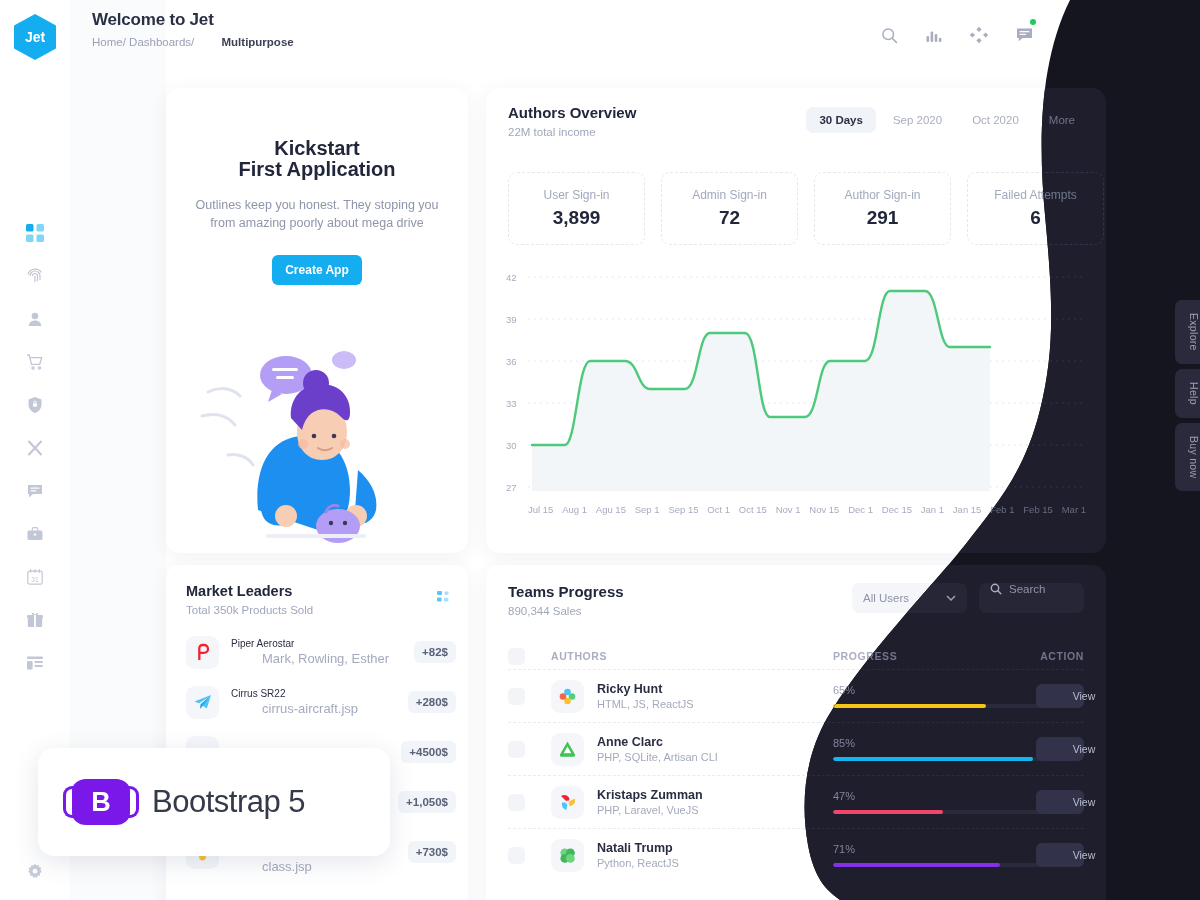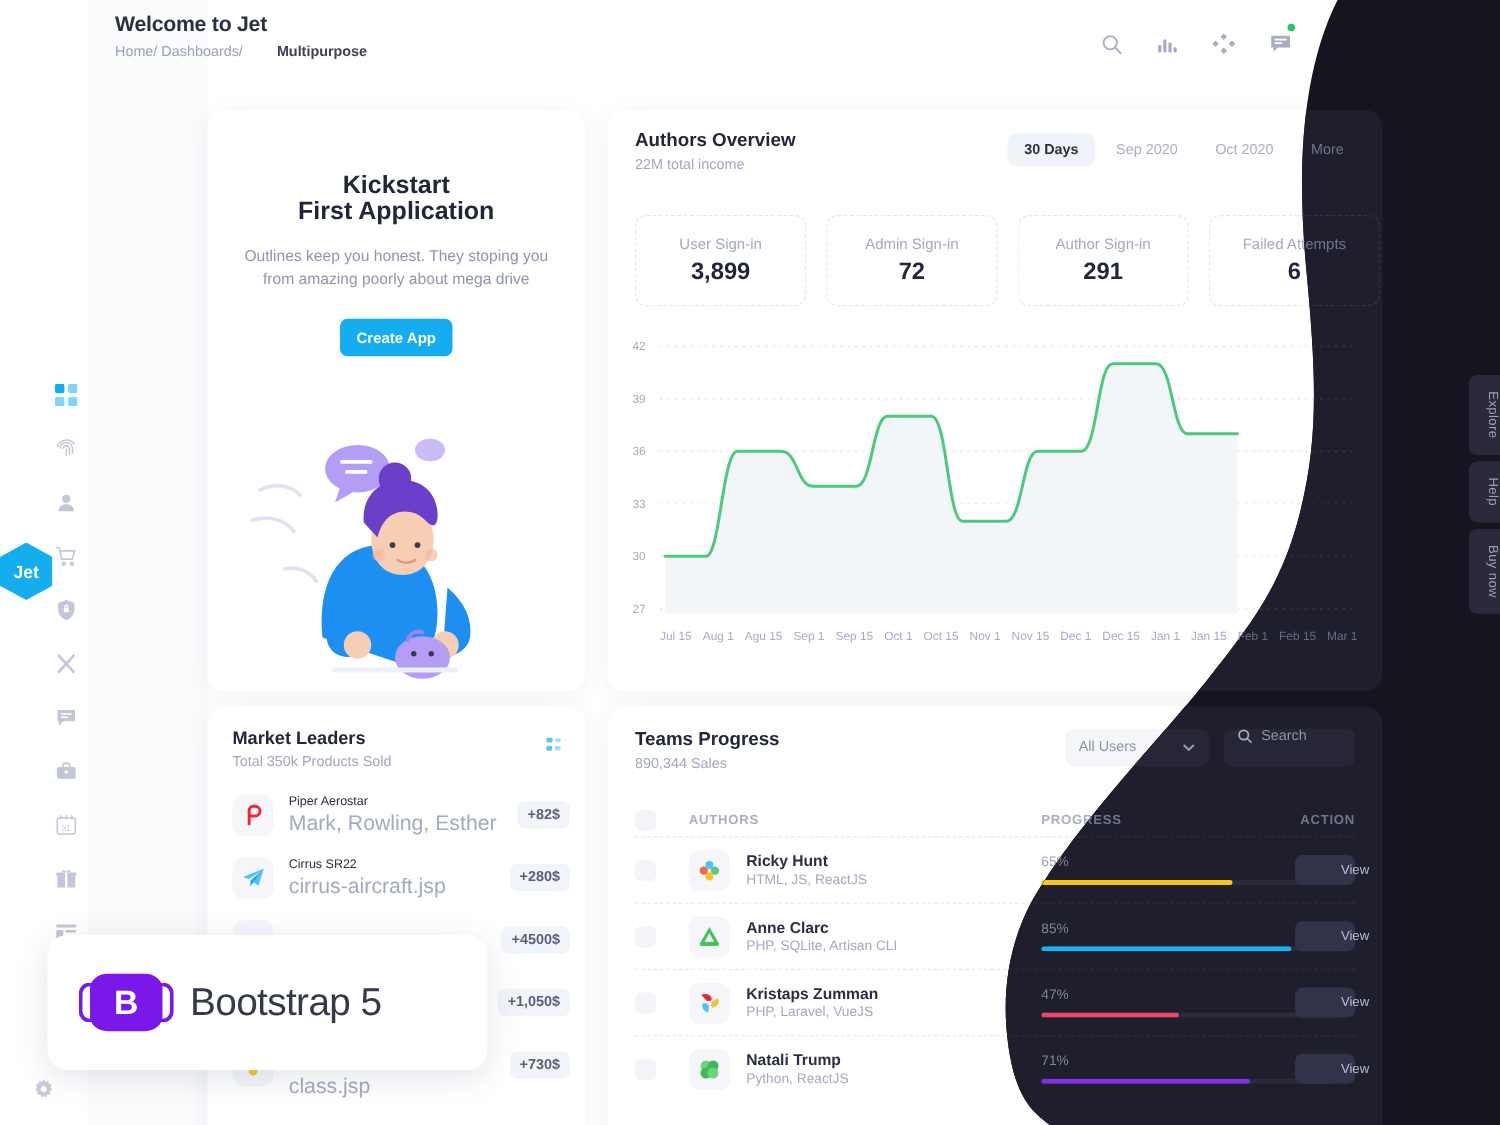--- a/index.html
+++ b/index.html
@@ -12,21 +12,21 @@
   #root { position: relative; width: 1200px; height: 900px; overflow: hidden; background:#fff; }
 
   
   .layer { position:absolute; inset:0; width:1200px; height:900px; }
   .page-bg { background:#ffffff; }
 
   
   .sidebar {
     position:absolute; left:0; top:0; width:70px; height:900px;
     background:#ffffff;
-    display:flex; flex-direction:row; align-items:center;
+    display:flex; flex-direction:column; align-items:center;
   }
   .sidebar-rail-bg{
     position:absolute; left:70px; top:0; width:96px; height:900px;
     background:#fafbfc;
   }
   .logo {
     margin-top:14px;
     width:42px; height:46px;
     background:#14adf0;
     clip-path: polygon(50% 0%, 100% 25%, 100% 75%, 50% 100%, 0% 75%, 0% 25%);
@@ -93,21 +93,21 @@
 
   .market { left:96px; top:565px; width:302px; height:400px; }
   .market h3 { position:absolute; left:20px; top:18px; font-size:14.5px; color:#22263b; font-weight:bold; }
   .market .sub { position:absolute; left:20px; top:39px; font-size:11.5px; color:#a1a7bb; }
   .market .dots { position:absolute; right:18px; top:25px; }
   .ml-list { position:absolute; left:20px; top:62px; right:12px; }
   .ml-row { display:flex; align-items:center; height:50px; gap:12px; }
   .ml-ico { width:33px; height:33px; border-radius:9px; background:#f4f6fa; display:flex; align-items:center; justify-content:center; flex:none; }
   .ml-txt { flex:1; }
   .ml-name { font-size:10px; color:#2a2e43; font-weight:normal; }
-  .ml-sub { font-size:17px; color:#a4aabd; margin-top:2px; }
+  .ml-sub { font-size:13px; color:#a4aabd; margin-top:2px;margin-left:31px; }
   .ml-amt { font-size:11.5px; color:#5b6178; font-weight:bold; background:#f1f4f9; padding:5px 8px; border-radius:6px; }
 
   .teams { left:416px; top:565px; width:620px; height:400px; }
   .teams h3 { position:absolute; left:22px; top:18px; font-size:15px; color:#22263b; font-weight:bold; }
   .teams .sub { position:absolute; left:22px; top:40px; font-size:11.5px; color:#a1a7bb; }
   .t-head { position:absolute; left:22px; top:78px; right:22px; display:flex; align-items:center; height:26px; }
   .t-chk { width:17px; height:17px; border-radius:5px; background:#f2f4f8; flex:none; cursor:pointer; }
   .th { font-size:10.5px; letter-spacing:.6px; color:#a9aec1; font-weight:bold; }
   .th-auth { margin-left:26px; }
   .th-prog { position:absolute; left:325px; }

